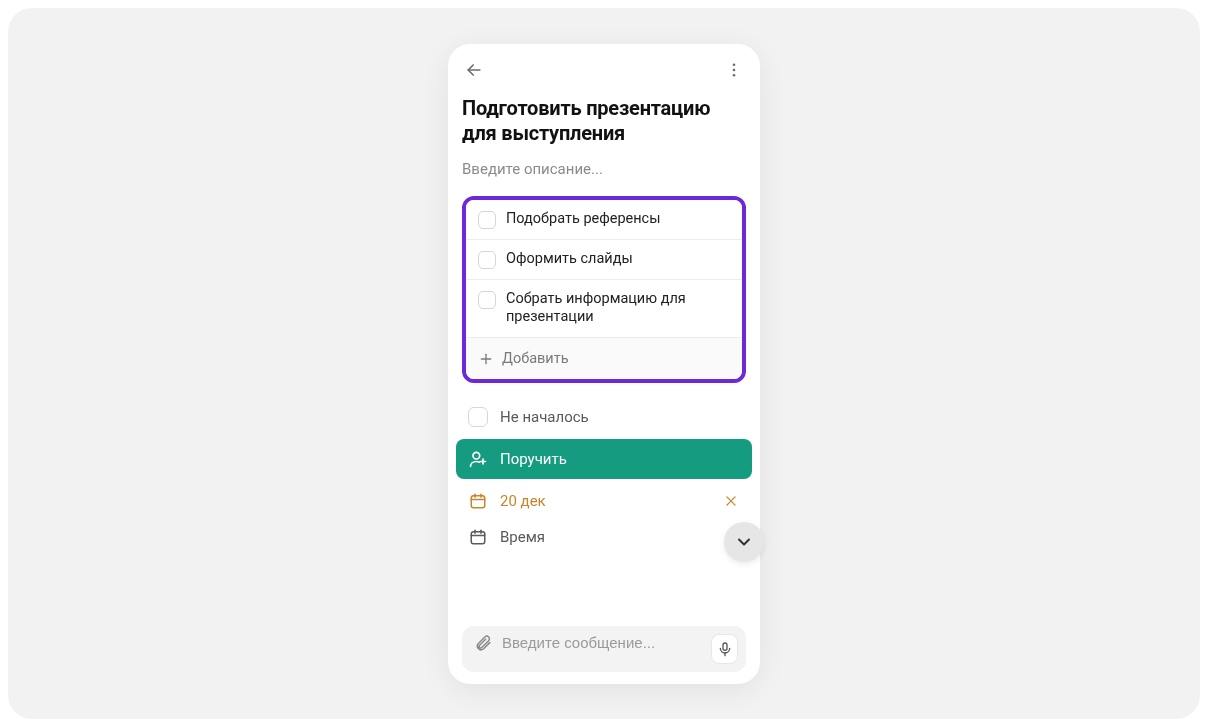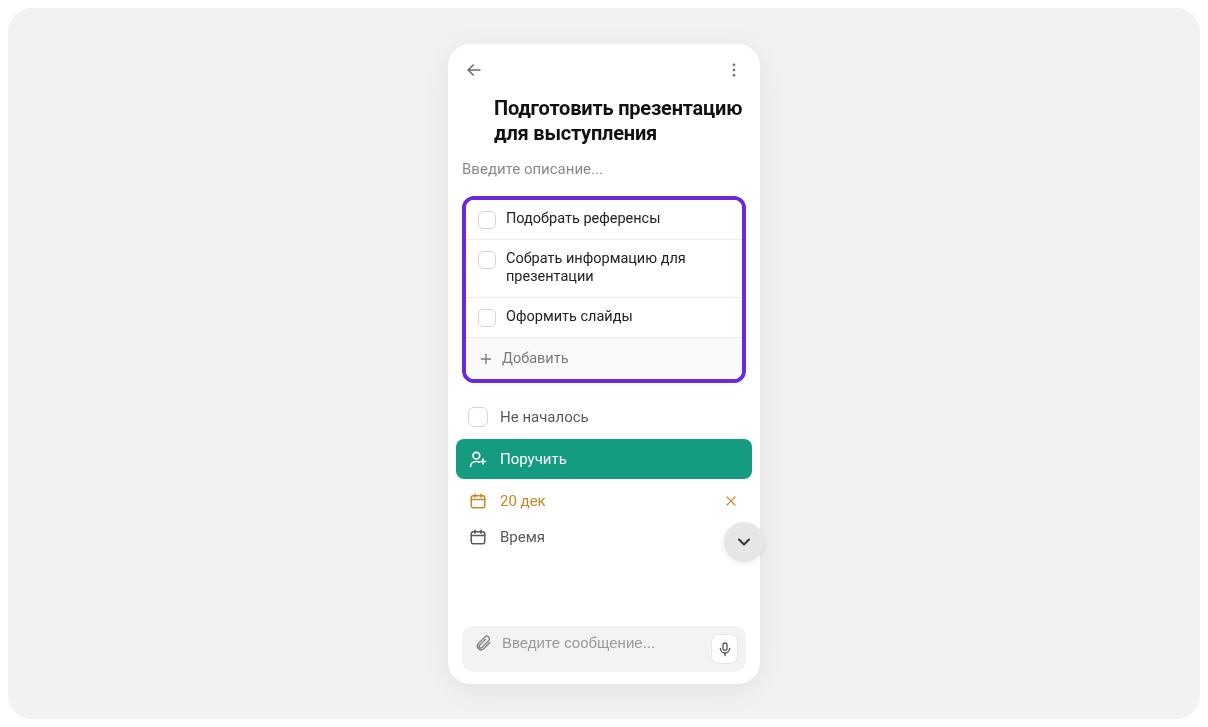--- a/index.html
+++ b/index.html
@@ -48,21 +48,20 @@
     color: #6b6b6b;
     cursor: pointer;
   }
   .title {
     margin-top: 14px;
     font-size: 20px;
     font-weight: 700;
     line-height: 1.25;
     color: #111;
     letter-spacing: -0.2px;
-    margin-left: 32px;
   }
   .desc {
     margin-top: 14px;
     font-size: 15px;
     color: #8b8b8b;
   }
   .checklist-card {
     margin-top: 18px;
     border: 4px solid #6d28d9;
     background: #fafafa;
@@ -192,25 +191,25 @@
 
       <div class="desc">Введите описание...</div>
 
       <div class="checklist-card">
         <div class="check-item">
           <div class="check-box"></div>
           <div class="check-label">Подобрать референсы</div>
         </div>
         <div class="check-item">
           <div class="check-box"></div>
-          <div class="check-label">Собрать информацию для презентации</div>
+          <div class="check-label">Оформить слайды</div>
         </div>
         <div class="check-item">
           <div class="check-box"></div>
-          <div class="check-label">Оформить слайды</div>
+          <div class="check-label">Собрать информацию для презентации</div>
         </div>
         <div class="add-row">
           <svg width="16" height="16" viewBox="0 0 24 24" fill="none" stroke="currentColor" stroke-width="2" stroke-linecap="round">
               <line x1="12" y1="5" x2="12" y2="19"></line>
               <line x1="5" y1="12" x2="19" y2="12"></line>
             </svg>
           <span>Добавить</span>
         </div>
       </div>
 

